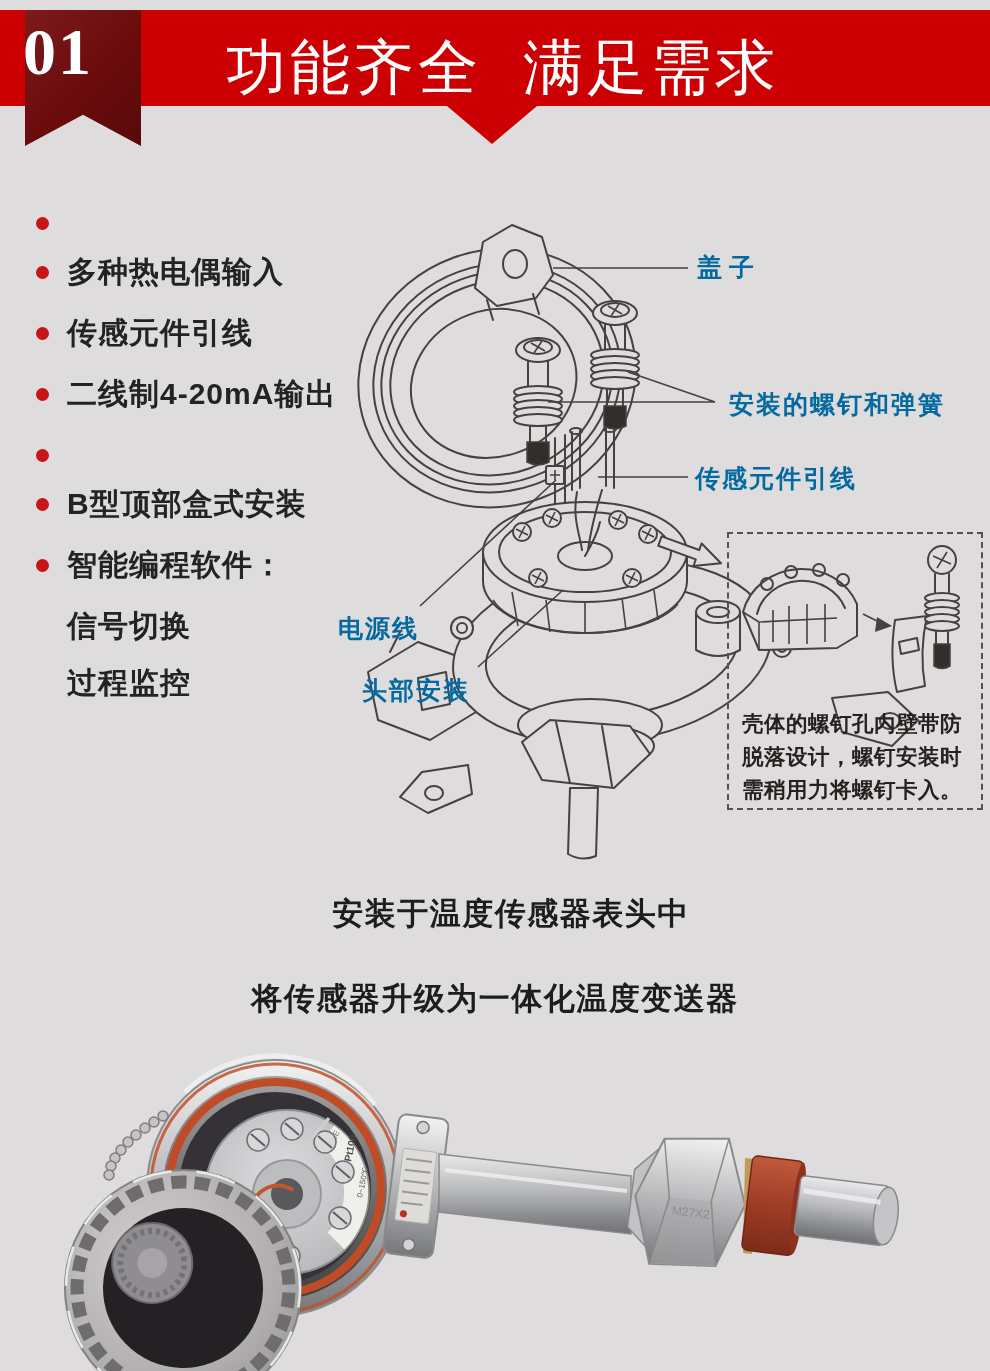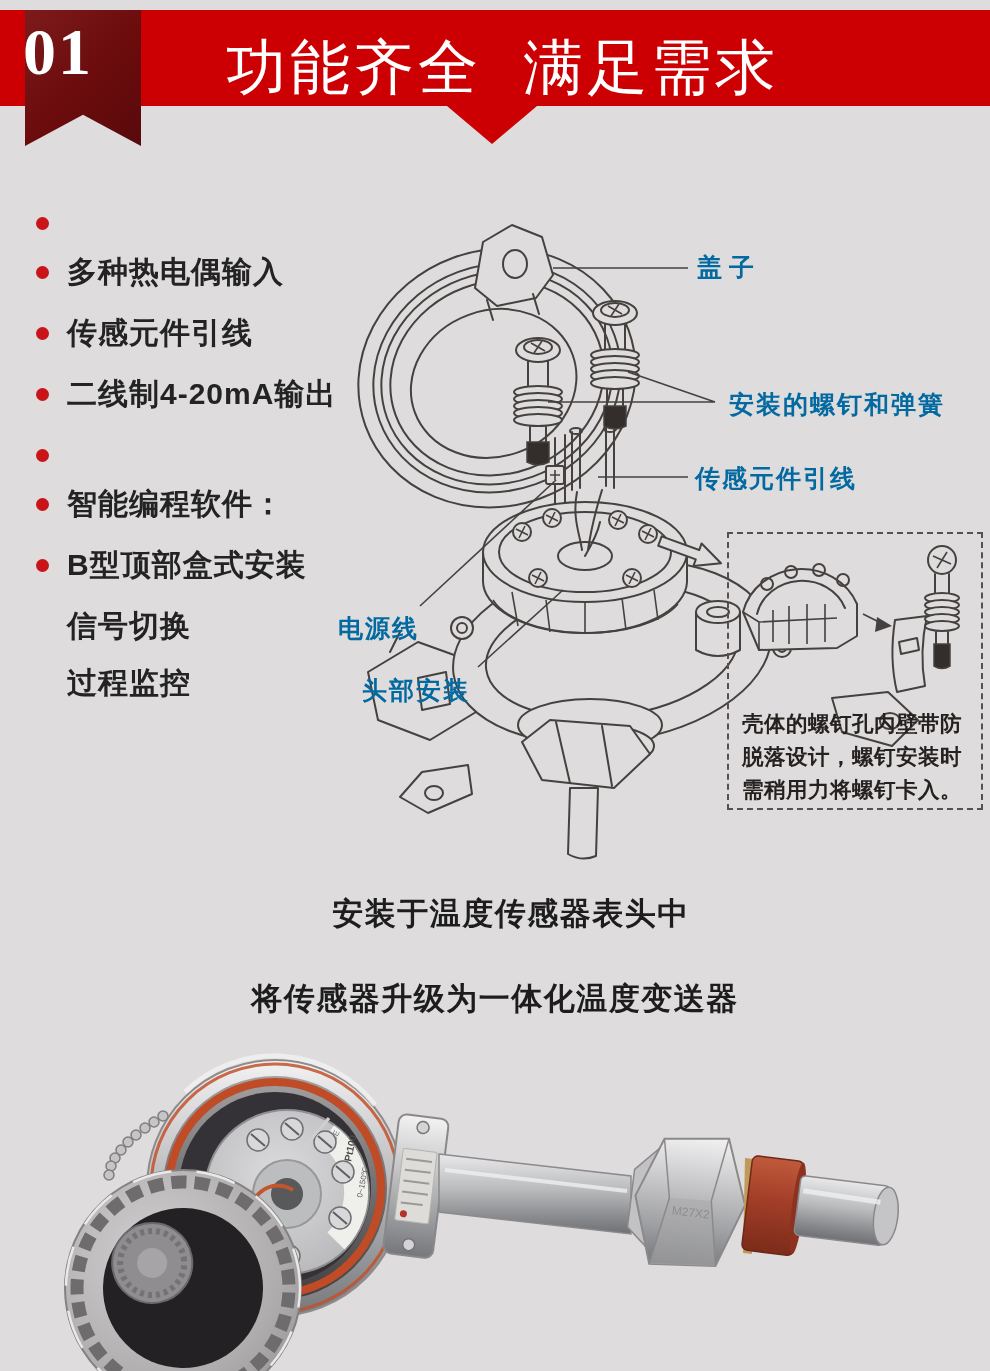--- a/index.html
+++ b/index.html
@@ -79,25 +79,25 @@
     </li>
   <li>
       <span class="dot"></span>
       <span>二线制4-20mA输出</span>
     </li>
   <li>
       <span class="dot"></span>
     </li>
   <li>
       <span class="dot"></span>
+      <span>B型顶部盒式安装</span>
+    </li>
+  <li>
+      <span class="dot"></span>
       <span>智能编程软件：</span>
-    </li>
-  <li>
-      <span class="dot"></span>
-      <span>B型顶部盒式安装</span>
     </li>
   <li class="sub">
       <span>信号切换</span>
     </li>
   <li class="sub">
       <span>过程监控</span>
     </li>
 </ul>
 
 <svg class="diagram" viewBox="0 0 740 700">

